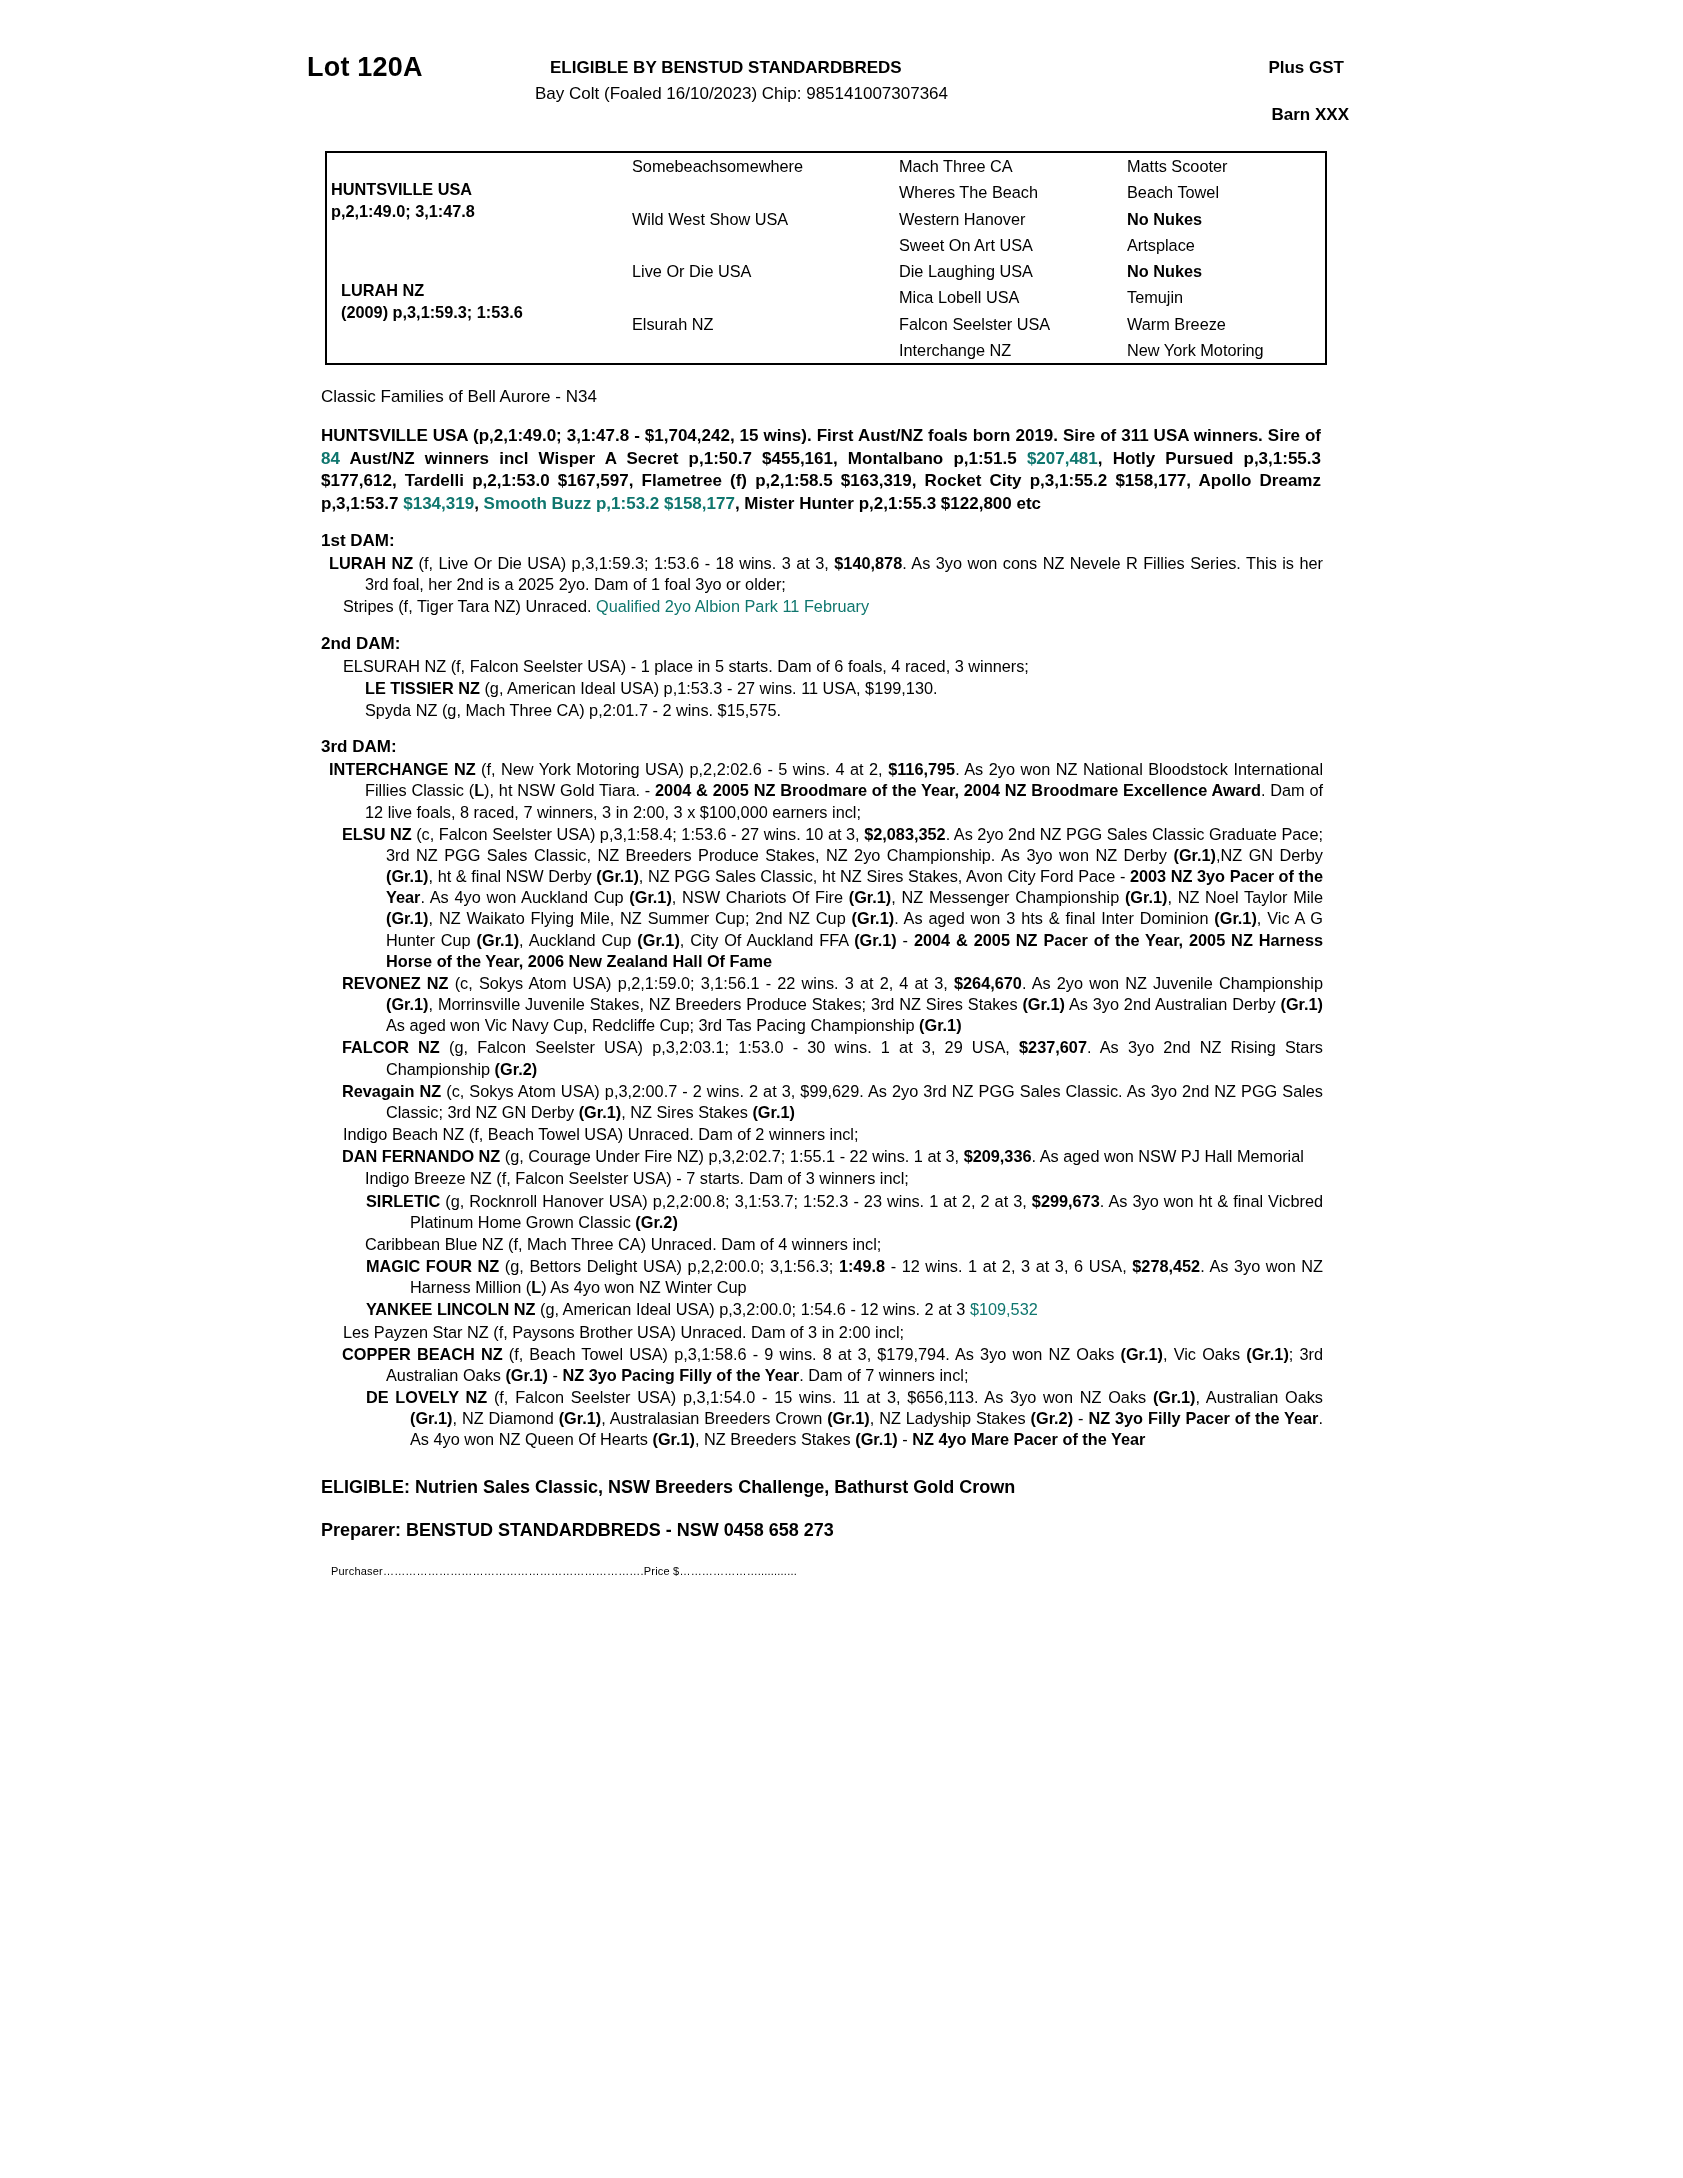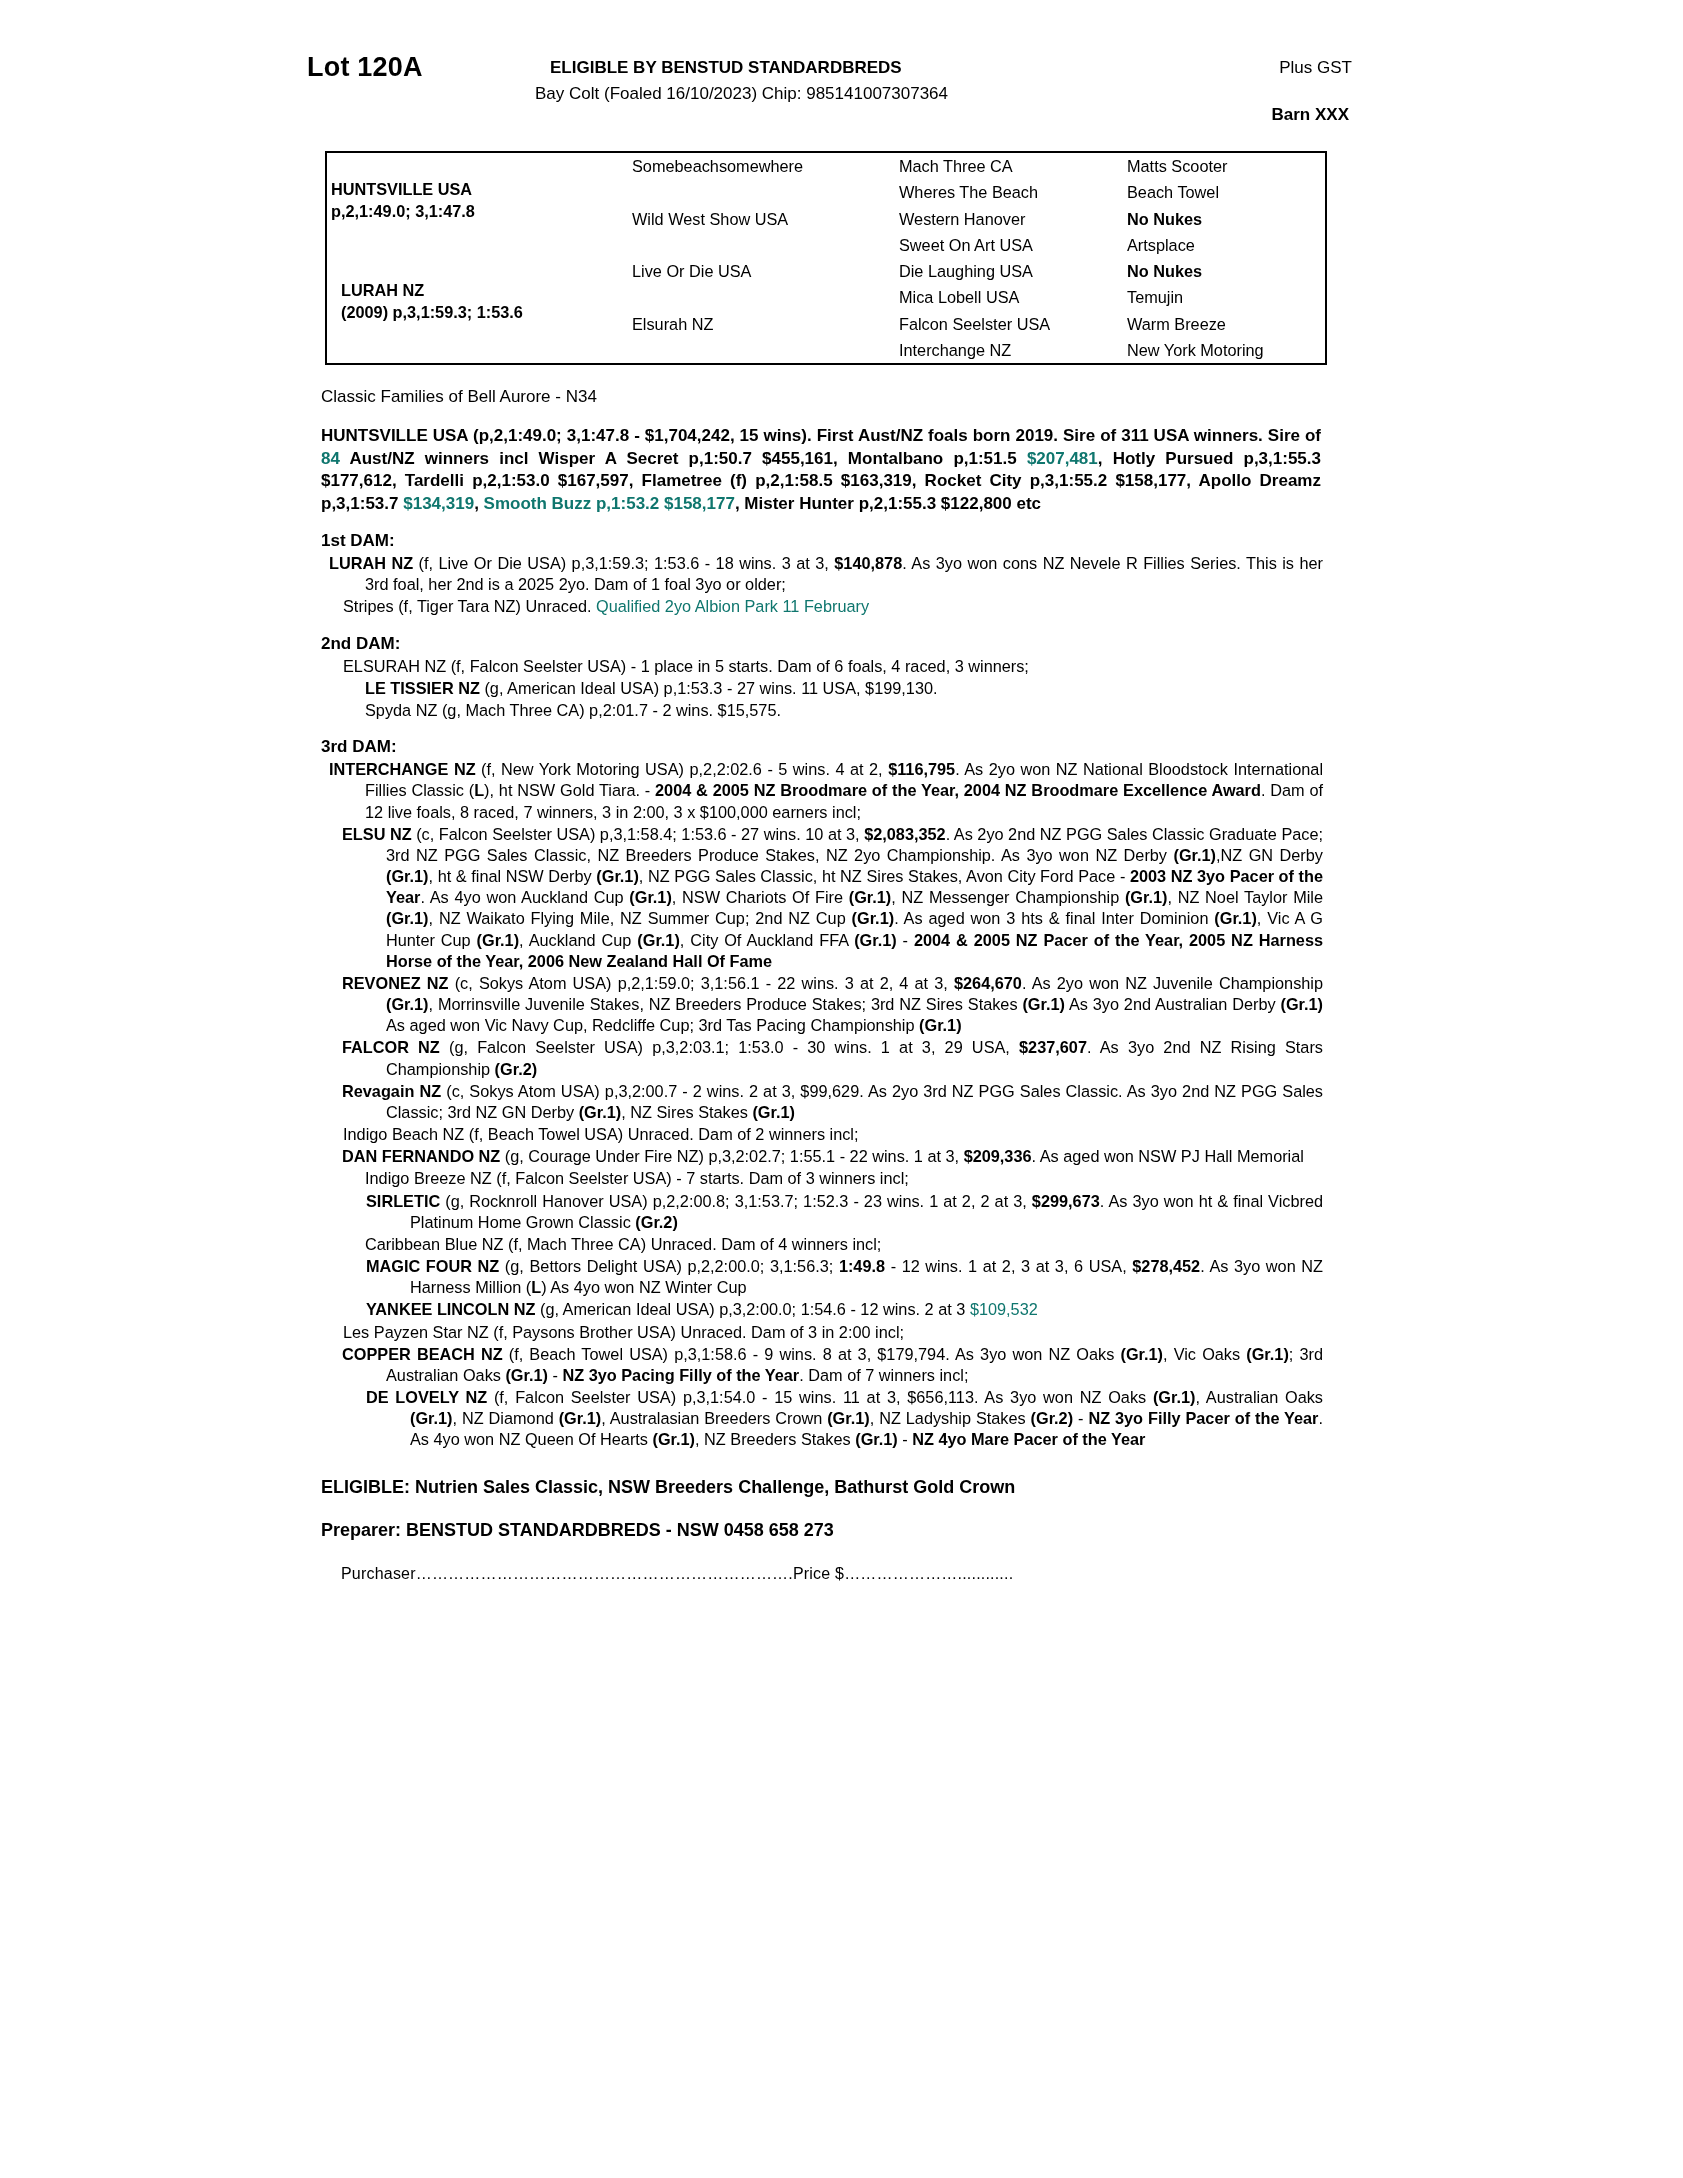--- a/index.html
+++ b/index.html
@@ -41,23 +41,23 @@
     letter-spacing: 0.2px;
   }
   .consignor {
     position: absolute;
     left: 243px; top: 10px;
     font-size: 17px;
     font-weight: bold;
   }
   .plus-gst {
     position: absolute;
-    right: 24px; top: 10px;
-    font-size: 17px;
-    font-weight: normal;
+    right: 32px; top: 10px;
+    font-size: 17px;
+    font-weight: bold;
   }
   .subline {
     position: absolute;
     left: 228px; top: 36px;
     font-size: 17px;
   }
   .barn {
     position: absolute;
     right: 27px; top: 57px;
     font-size: 17px;
@@ -157,22 +157,22 @@
     margin: 26px 0 0 14px;
     font-size: 18px;
     font-weight: bold;
   }
   .preparer {
     margin: 22px 0 0 14px;
     font-size: 18px;
     font-weight: bold;
   }
   .purchaser {
-    margin: 24px 0 0 34px;
-    font-size: 16px;
+    margin: 24px 0 0 24px;
+    font-size: 11px;
     letter-spacing: 0.2px;
   }
 </style>
 </head>
 <body>
 
 <div class="page">
   <div class="sheet">
 
     <div class="hdr">

